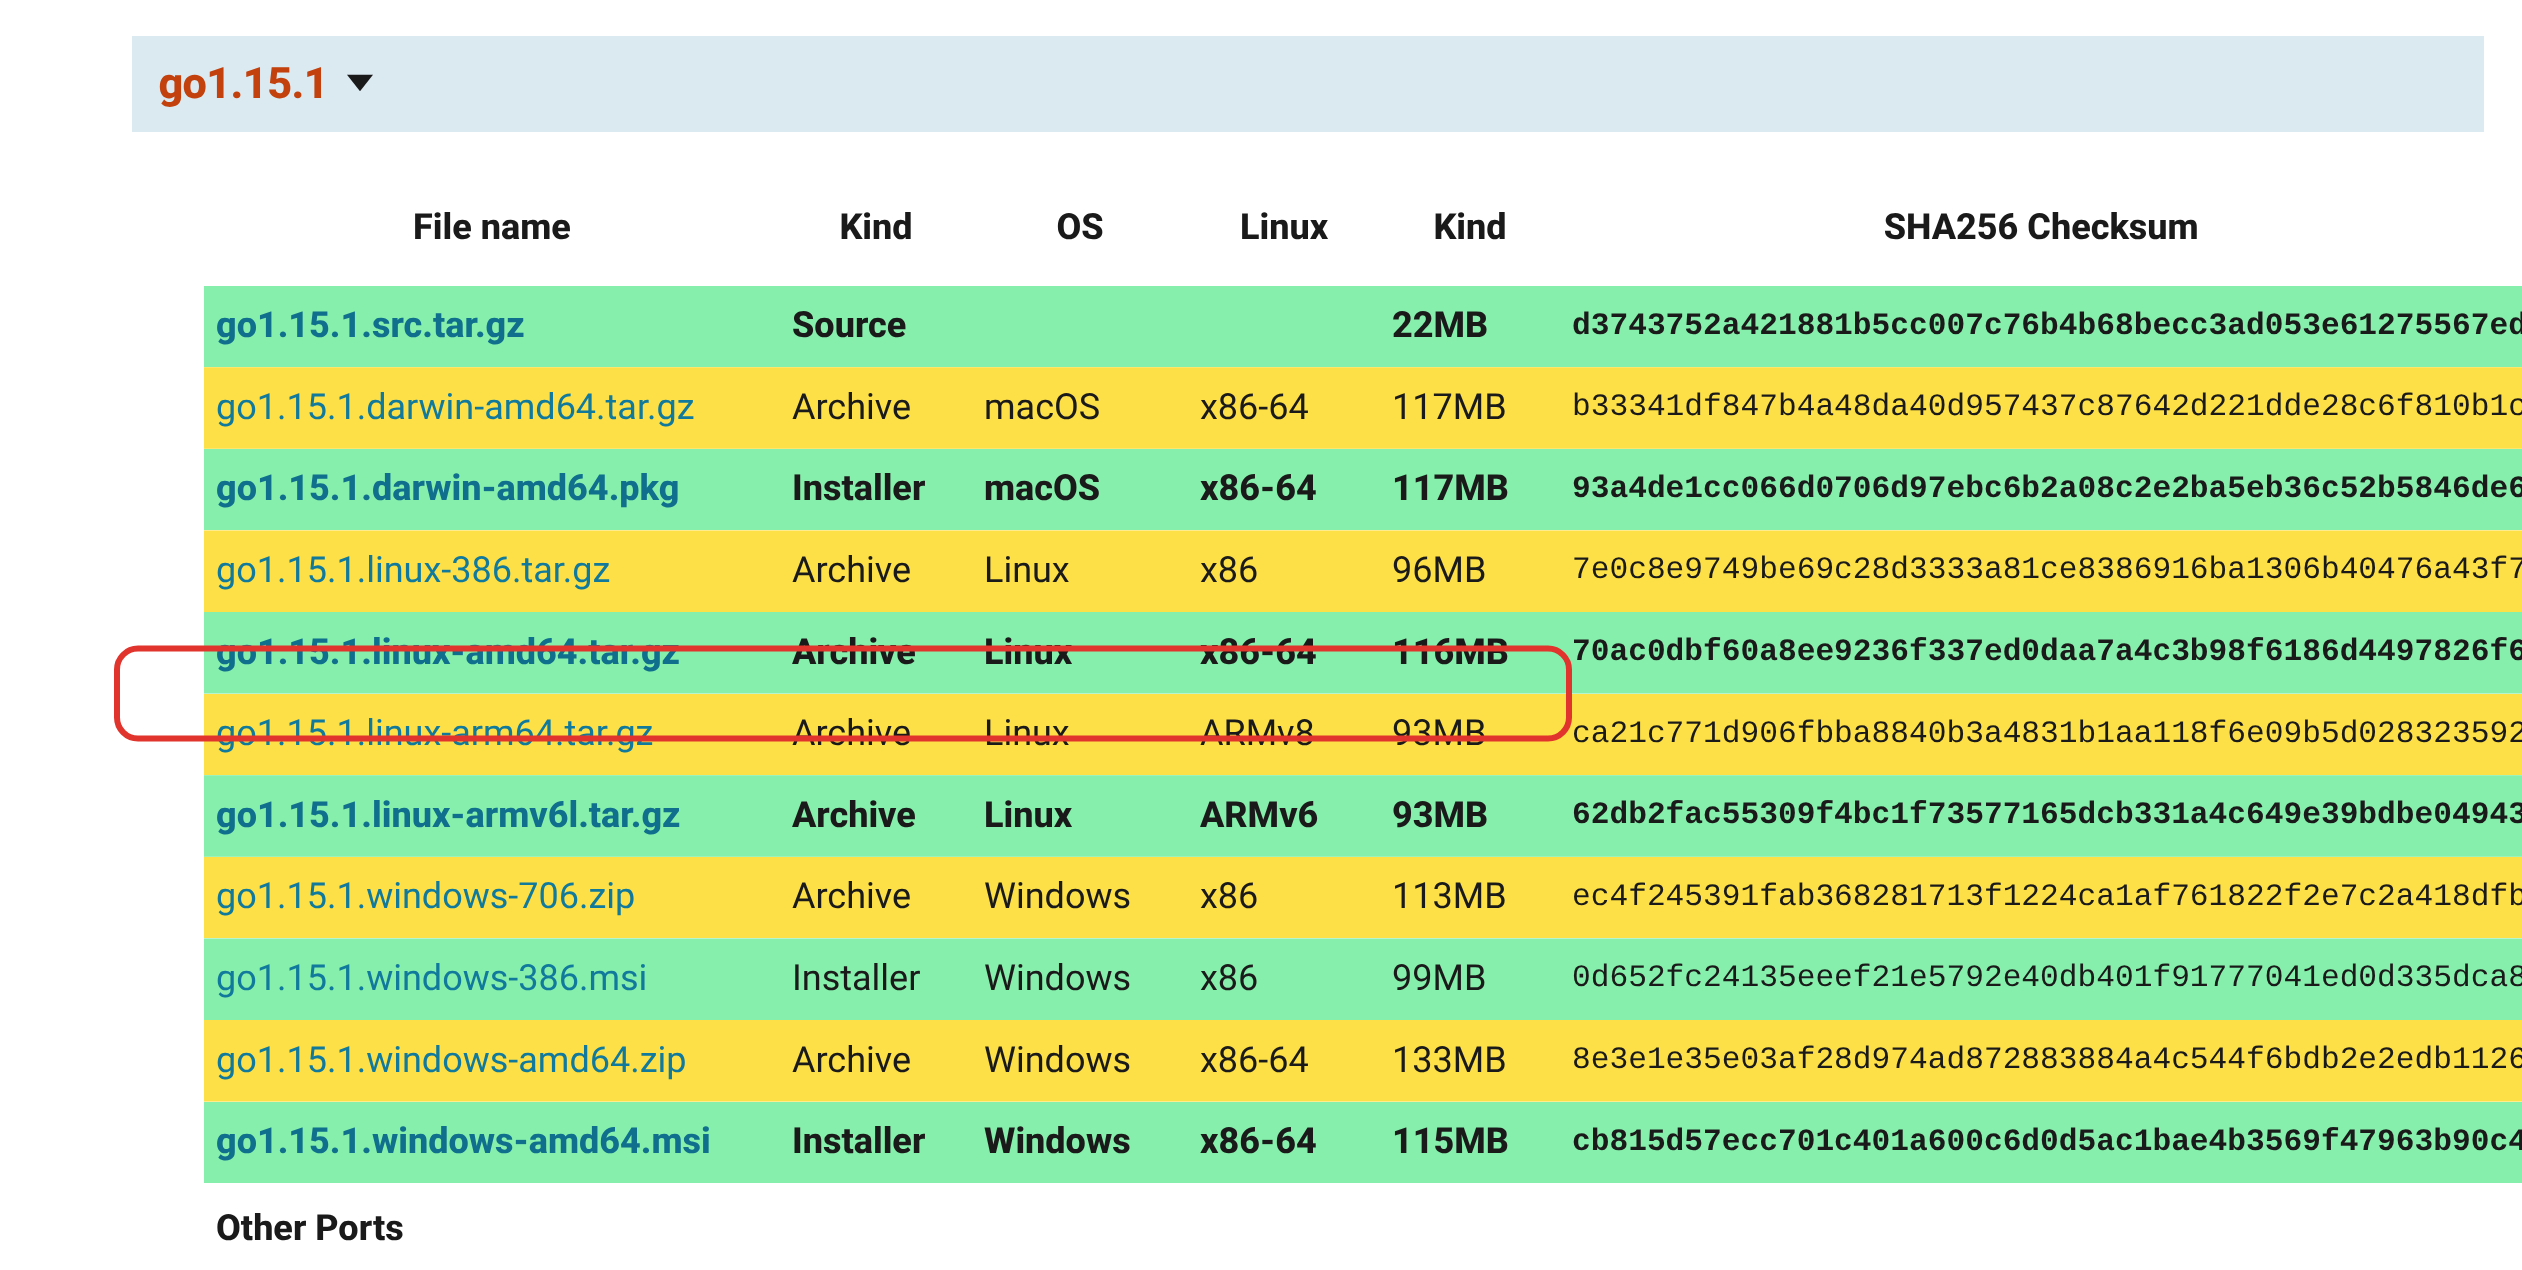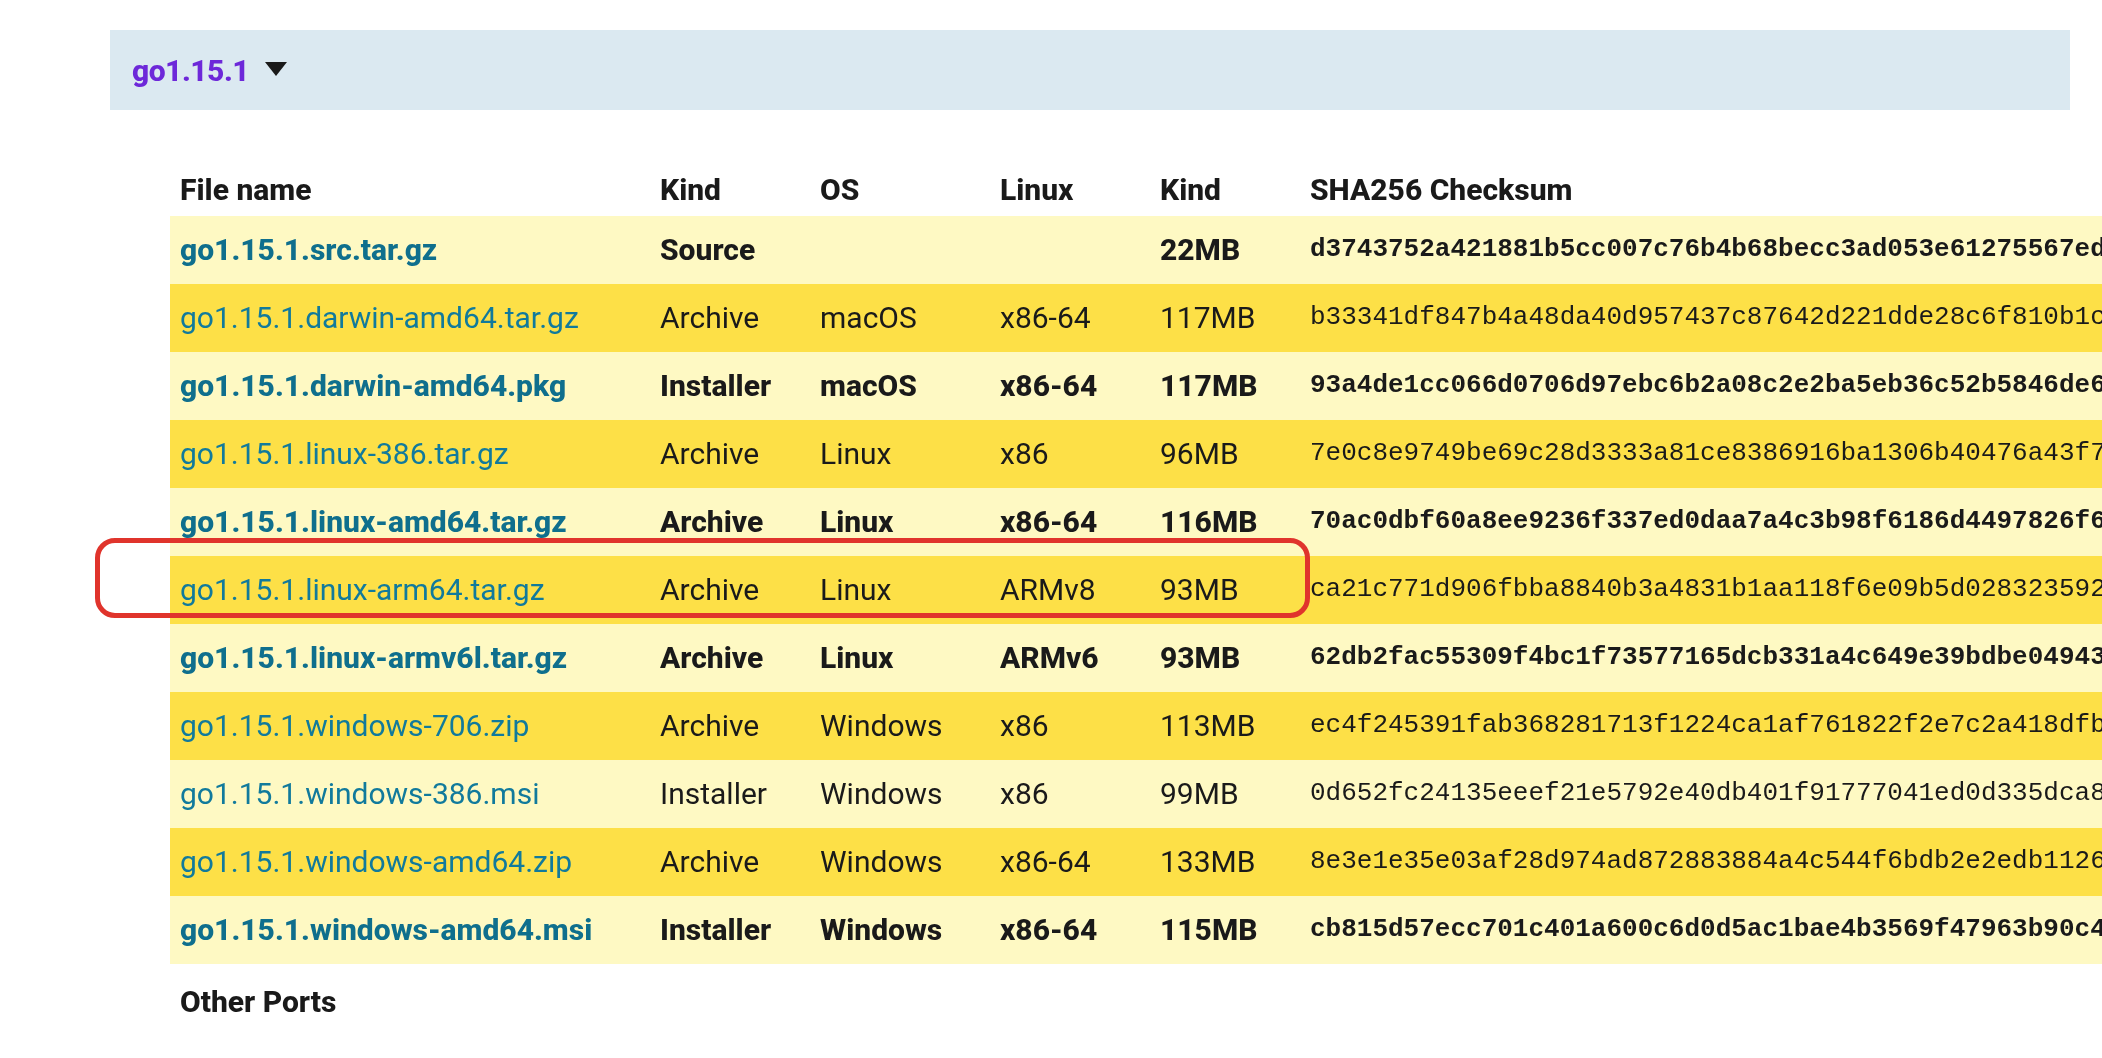--- a/index.html
+++ b/index.html
@@ -29,63 +29,63 @@
     background: #dbe9f1;
     height: 80px;
     display: flex;
     align-items: center;
     padding: 0 22px;
     box-sizing: border-box;
     cursor: pointer;
     user-select: none;
   }
   .version-label {
-    font-size: 30px;
-    font-weight: 800;
-    color: #6d28d9;
+    font-size: 36px;
+    font-weight: 800;
+    color: #c2410c;
     letter-spacing: -0.5px;
   }
   .caret {
     display: inline-block;
     margin-left: 16px;
     vertical-align: middle;
   }
   .table-wrap {
     margin: 48px 0 0 170px;
     width: calc(100% - 170px);
     overflow: hidden;
   }
   table {
     border-collapse: collapse;
     width: 100%;
     table-layout: fixed;
     font-size: 30px;
     line-height: 1.2;
   }
   th {
-    text-align: left;
-    font-weight: 800;
-    padding: 14px 10px 8px 10px;
+    text-align: center;
+    font-weight: 800;
+    padding: 14px 10px 30px 10px;
     color: #1a1a1a;
     white-space: nowrap;
   }
   td {
     padding: 16px 10px;
     vertical-align: middle;
     white-space: nowrap;
     overflow: hidden;
   }
   col.c-file  { width: 480px; }
   col.c-kind  { width: 160px; }
   col.c-os    { width: 180px; }
   col.c-arch  { width: 160px; }
   col.c-size  { width: 150px; }
   col.c-sha   { width: auto; }
 
-  tr.shaded td { background: #fef9c3; }
+  tr.shaded td { background: #86efac; }
   tr.plain  td { background: #fde047; }
 
   .hl td { font-weight: 800; }
 
   .fname {
     color: #117a9c;
     text-decoration: none;
   }
   .hl .fname { color: #0f6f8d; }
 

